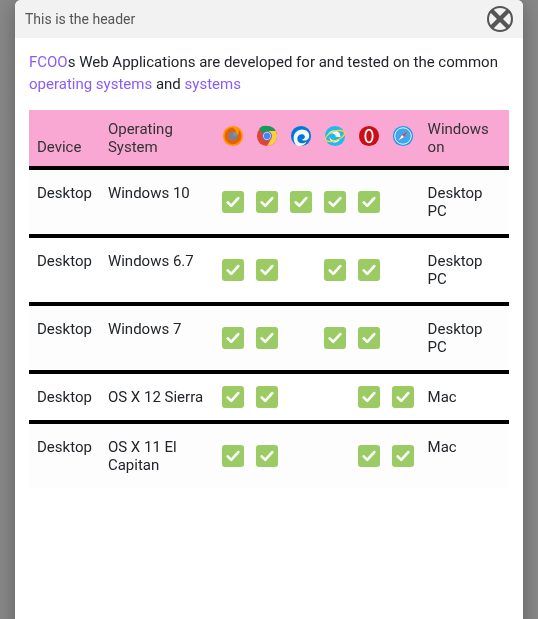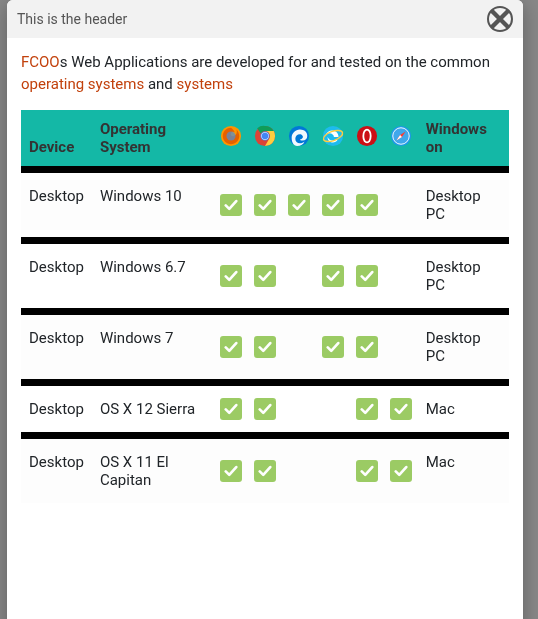--- a/index.html
+++ b/index.html
@@ -9,21 +9,21 @@
     background: #888;
     font-size: 15px;
     color: #212529;
   }
   .backdrop {
     position: relative;
     width: 538px;
     height: 619px;
     overflow: hidden;
     box-sizing: border-box;
-    padding: 0 15px 0 7px;
+    padding: 0 15px 0 15px;
   }
   .modal {
     background: #fff;
     border-radius: 6px;
     box-shadow: 0 4px 20px rgba(0,0,0,0.3);
     height: 650px;
     overflow: hidden;
     display: flex;
     flex-direction: column;
   }
@@ -55,44 +55,44 @@
     overflow: hidden;
     flex: 1;
     display: flex;
     flex-direction: column;
   }
   .intro p {
     margin: 0 0 14px 0;
     line-height: 1.45;
   }
   a.link {
-    color: #c2410c;
+    color: #8b5cf6;
     text-decoration: none;
   }
   table {
     border-collapse: collapse;
     width: 100%;
     font-size: 15px;
   }
   thead th {
-    background: #14b8a6;
-    font-weight: 700;
+    background: #f9a8d4;
+    font-weight: 400;
     text-align: left;
     padding: 10px 8px;
     vertical-align: bottom;
     color: #333;
   }
   thead th.icon-col {
     text-align: center;
     vertical-align: middle;
     padding: 8px 6px;
   }
   tbody td {
     padding: 14px 8px;
-    border-top: 7px solid #000000;
+    border-top: 4px solid #000000;
     vertical-align: top;
     background: #fff;
   }
   tbody tr:nth-child(odd) td {
     background: #fdfdfd;
   }
   td.icon-cell {
     text-align: center;
     vertical-align: middle;
     padding: 10px 6px;

